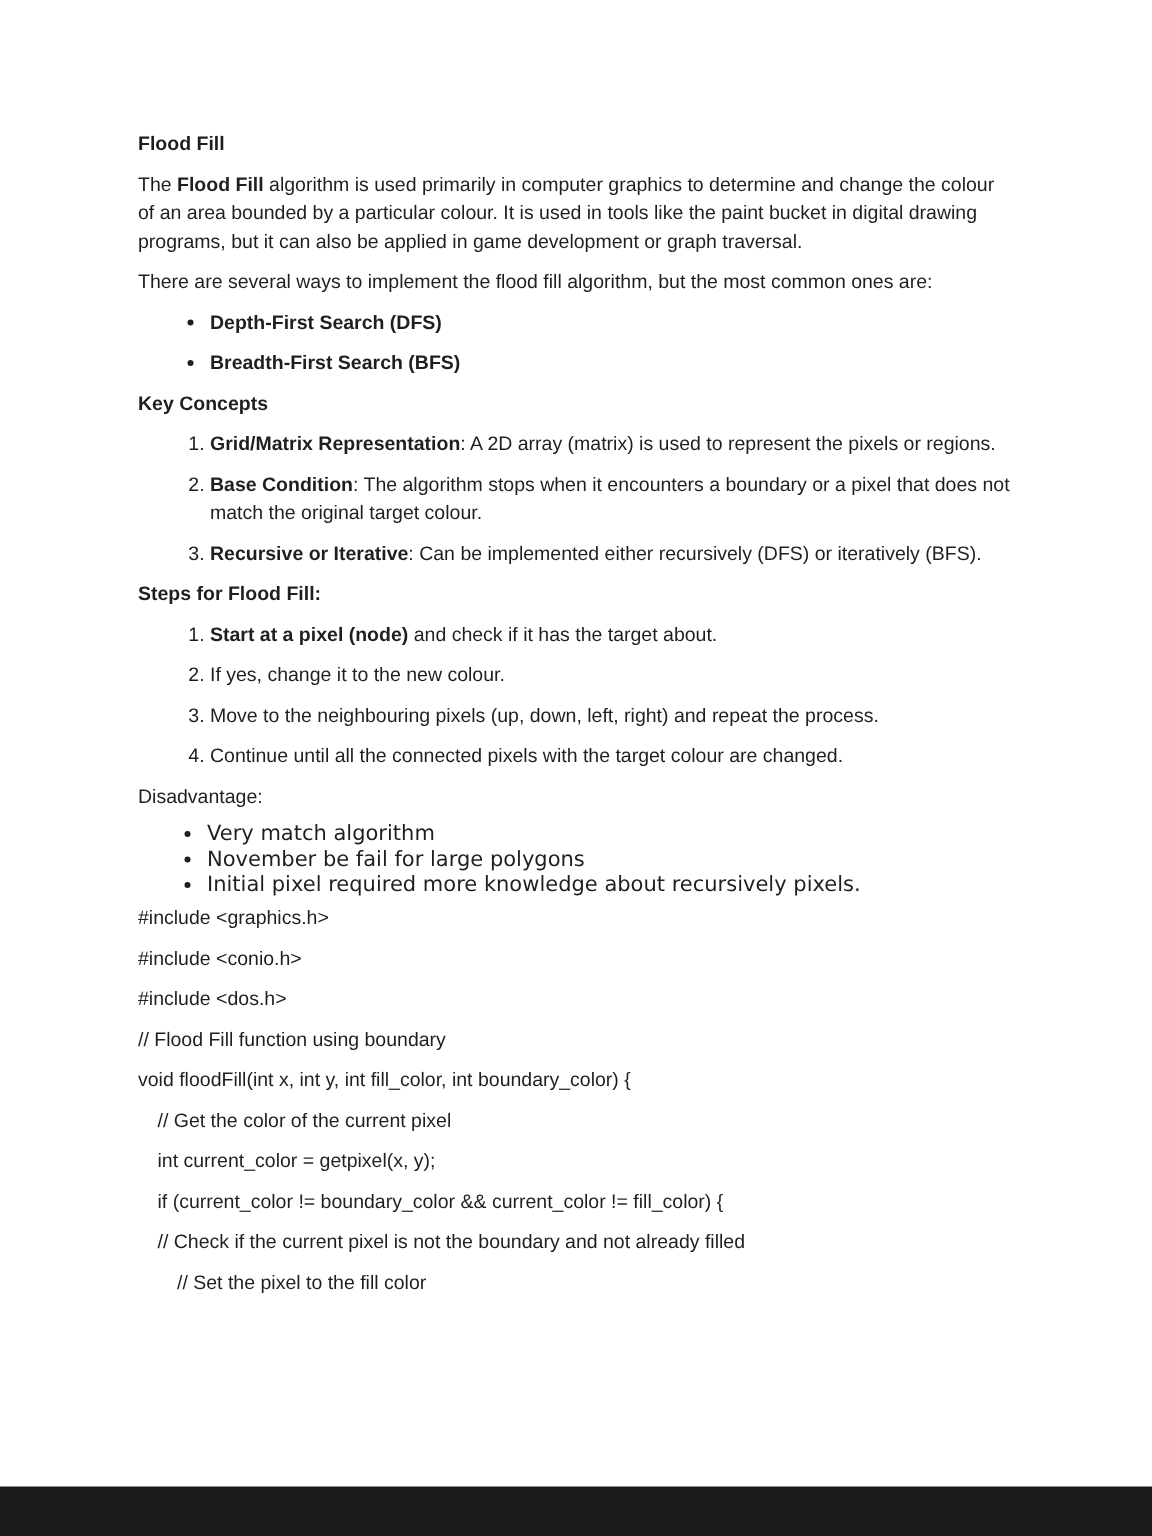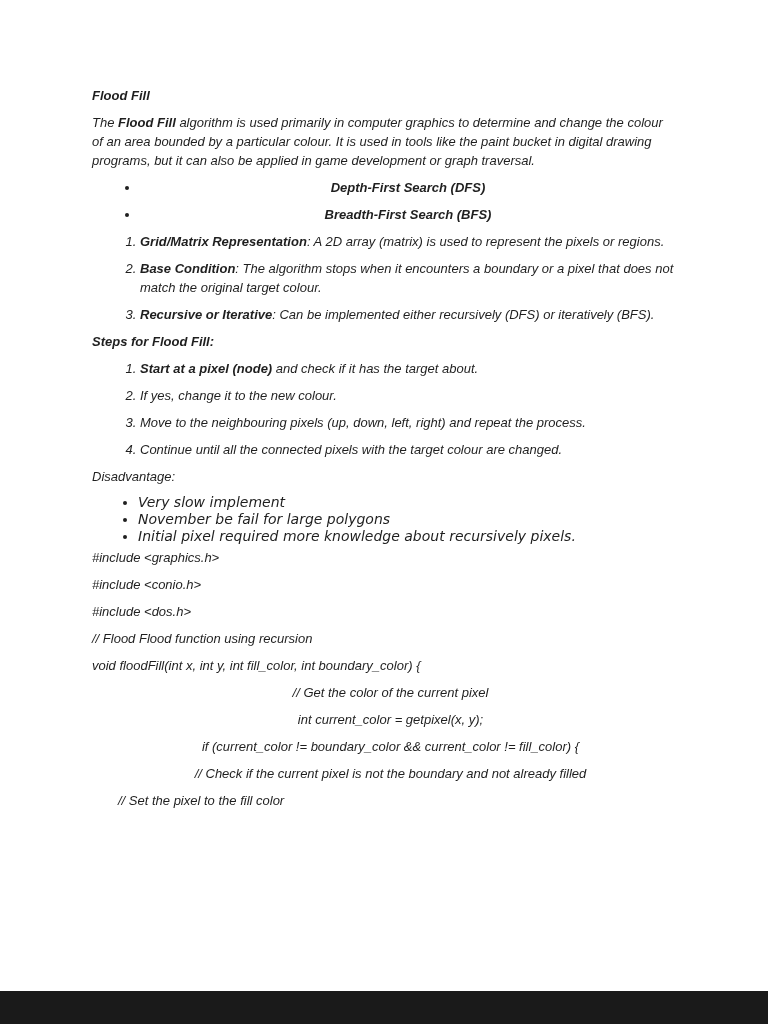--- a/index.html
+++ b/index.html
@@ -10,108 +10,108 @@
   }
   .page {
     position: relative;
     width: 768px; height: 1024px;
     background: #ffffff;
     font-family: "Liberation Sans", "DejaVu Sans", sans-serif;
     font-size: 13px;
     line-height: 19px;
     color: #1f1f1f;
     padding: 86px 92px 0 92px;
-    font-style: italic;
   }
   p, h1, h2, h3 {
     font-size: 13px;
     line-height: 19px;
     margin: 0 0 8px 0;
     font-weight: normal;
   }
   h1, h2, h3 { font-weight: bold; }
   ul.methods {
     list-style: disc;
     padding-left: 48px;
     margin: 0 0 0 0;
   }
   ul.methods li {
     margin-bottom: 8px;
     font-weight: bold;
-    text-align: center;
   }
   ol.num-list {
     padding-left: 48px;
     margin: 0;
   }
   ol.num-list li { margin-bottom: 8px; }
   ul.disadv {
     list-style: disc;
     font-family: "DejaVu Sans", sans-serif;
     font-size: 14px;
     line-height: 16px;
     padding-left: 46px;
     margin: 2px 0 4px 0;
   }
   ul.disadv li { margin-bottom: 1px; }
   .code-0 { padding-left: 0; }
-  .code-1 { padding-left: 13px; text-align: center; }
+  .code-1 { padding-left: 13px; }
   .code-2 { padding-left: 26px; }
   .page-gap {
     position: absolute;
     left: 0; bottom: 0;
     width: 768px; height: 33px;
     background: #1a1a1a;
   }
 </style>
 </head>
 <body>
 
 <div class="page">
 
   <h1>Flood Fill</h1>
 
   <p><span>The </span><b>Flood Fill</b><span> algorithm is used primarily in computer graphics to determine and change the colour of an area bounded by a particular colour. It is used in tools like the paint bucket in digital drawing programs, but it can also be applied in game development or graph traversal.</span></p>
 
+  <p>There are several ways to implement the flood fill algorithm, but the most common ones are:</p>
 
   <ul class="methods">
     <li>Depth-First Search (DFS)</li>
     <li>Breadth-First Search (BFS)</li>
   </ul>
 
 
+  <h2>Key Concepts</h2>
 
   <ol class="num-list">
     <li><b>Grid/Matrix Representation</b><span>: A 2D array (matrix) is used to represent the pixels or regions.</span></li>
     <li><b>Base Condition</b><span>: The algorithm stops when it encounters a boundary or a pixel that does not match the original target colour.</span></li>
     <li><b>Recursive or Iterative</b><span>: Can be implemented either recursively (DFS) or iteratively (BFS).</span></li>
   </ol>
 
   <h3>Steps for Flood Fill:</h3>
 
   <ol class="num-list">
     <li><b>Start at a pixel (node)</b><span> and check if it has the target about.</span></li>
     <li><span>If yes, change it to the new colour.</span></li>
     <li><span>Move to the neighbouring pixels (up, down, left, right) and repeat the process.</span></li>
     <li><span>Continue until all the connected pixels with the target colour are changed.</span></li>
   </ol>
 
   <p>Disadvantage:</p>
 
   <ul class="disadv">
-    <li>Very slow implement</li>
+    <li>Very match algorithm</li>
     <li>November be fail for large polygons</li>
     <li>Initial pixel required more knowledge about recursively pixels.</li>
   </ul>
 
 
   <p class="code-0">#include &lt;graphics.h&gt;</p>
   <p class="code-0">#include &lt;conio.h&gt;</p>
   <p class="code-0">#include &lt;dos.h&gt;</p>
-  <p class="code-0">// Flood Flood function using recursion</p>
+  <p class="code-0">// Flood Fill function using boundary</p>
   <p class="code-0">void floodFill(int x, int y, int fill_color, int boundary_color) {</p>
   <p class="code-1">// Get the color of the current pixel</p>
   <p class="code-1">int current_color = getpixel(x, y);</p>
   <p class="code-1">if (current_color != boundary_color &amp;&amp; current_color != fill_color) {</p>
   <p class="code-1">// Check if the current pixel is not the boundary and not already filled</p>
   <p class="code-2">// Set the pixel to the fill color</p>
 
   <div class="page-gap"></div>
 </div>
 

